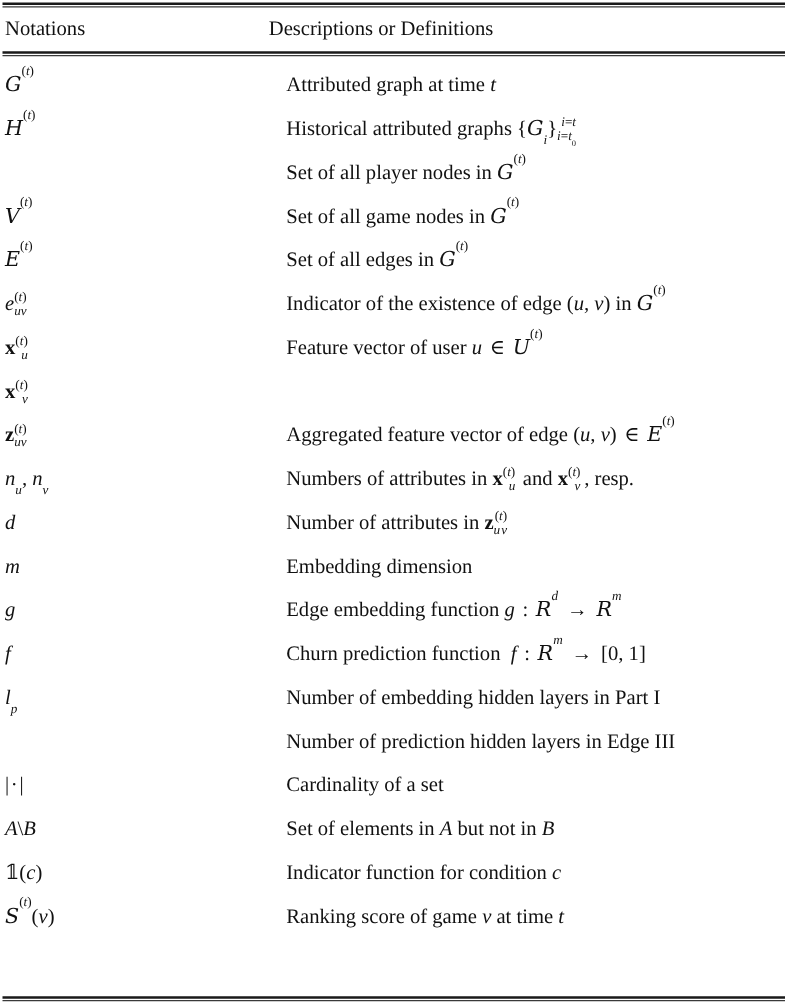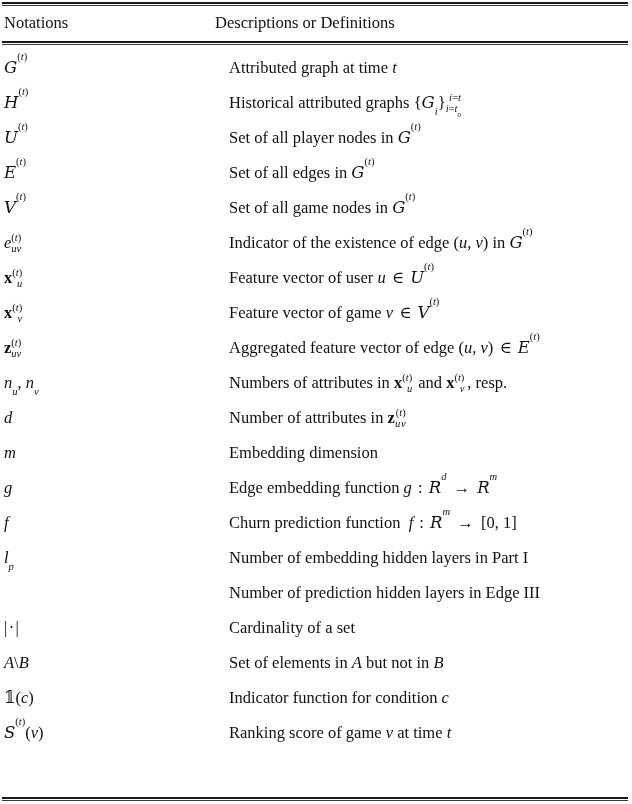--- a/index.html
+++ b/index.html
@@ -133,47 +133,45 @@
       <div class="cell cell-notation"><span class="mcal">G</span><sup class="mup">(<span class="mi">t</span>)</sup></div>
       <div class="cell cell-desc">Attributed graph at time <span class="mi">t</span></div>
     </div>
 
     <div class="row">
       <div class="cell cell-notation"><span class="mcal">H</span><sup class="mup">(<span class="mi">t</span>)</sup></div>
       <div class="cell cell-desc">Historical attributed graphs {<span class="mcal">G</span><sub class="mi">i</sub>}<span class="stack"><span><span class="mi">i</span>=<span class="mi">t</span></span><span><span class="mi">i</span>=<span class="mi">t</span><sub>0</sub></span></span></div>
     </div>
 
     <div class="row">
-      <div class="cell cell-notation"><span class="mcal">U</span><sup class="mup">(<span class="mi">t</span>)</sup></div>
       <div class="cell cell-desc">Set of all player nodes in <span class="mcal">G</span><sup class="mup">(<span class="mi">t</span>)</sup></div>
+    </div>
+
+    <div class="row">
+      <div class="cell cell-notation"><span class="mcal">V</span><sup class="mup">(<span class="mi">t</span>)</sup></div>
+      <div class="cell cell-desc">Set of all game nodes in <span class="mcal">G</span><sup class="mup">(<span class="mi">t</span>)</sup></div>
     </div>
 
     <div class="row">
       <div class="cell cell-notation"><span class="mcal">E</span><sup class="mup">(<span class="mi">t</span>)</sup></div>
       <div class="cell cell-desc">Set of all edges in <span class="mcal">G</span><sup class="mup">(<span class="mi">t</span>)</sup></div>
     </div>
 
     <div class="row">
-      <div class="cell cell-notation"><span class="mcal">V</span><sup class="mup">(<span class="mi">t</span>)</sup></div>
-      <div class="cell cell-desc">Set of all game nodes in <span class="mcal">G</span><sup class="mup">(<span class="mi">t</span>)</sup></div>
-    </div>
-
-    <div class="row">
       <div class="cell cell-notation"><span class="mi">e</span><span class="stack"><span class="mup">(<span class="mi">t</span>)</span><span class="mi">uv</span></span></div>
       <div class="cell cell-desc">Indicator of the existence of edge (<span class="mi">u</span>,&nbsp;<span class="mi">v</span>) in <span class="mcal">G</span><sup class="mup">(<span class="mi">t</span>)</sup></div>
     </div>
 
     <div class="row">
       <div class="cell cell-notation"><span class="mb">x</span><span class="stack"><span class="mup">(<span class="mi">t</span>)</span><span class="mi">u</span></span></div>
       <div class="cell cell-desc">Feature vector of user <span class="mi">u</span> <span class="op">∈</span> <span class="mcal">U</span><sup class="mup">(<span class="mi">t</span>)</sup></div>
     </div>
 
     <div class="row">
       <div class="cell cell-notation"><span class="mb">x</span><span class="stack"><span class="mup">(<span class="mi">t</span>)</span><span class="mi">v</span></span></div>
-      <div class="cell cell-desc">Feature vector of game <span class="mi">v</span> <span class="op">∈</span> <span class="mcal">V</span><sup class="mup">(<span class="mi">t</span>)</sup></div>
     </div>
 
     <div class="row">
       <div class="cell cell-notation"><span class="mb">z</span><span class="stack"><span class="mup">(<span class="mi">t</span>)</span><span class="mi">uv</span></span></div>
       <div class="cell cell-desc">Aggregated feature vector of edge (<span class="mi">u</span>,&nbsp;<span class="mi">v</span>) <span class="op">∈</span> <span class="mcal">E</span><sup class="mup">(<span class="mi">t</span>)</sup></div>
     </div>
 
     <div class="row">
       <div class="cell cell-notation"><span class="mi">n</span><sub class="mi">u</sub>,&nbsp;<span class="mi">n</span><sub class="mi">v</sub></div>
       <div class="cell cell-desc">Numbers of attributes in <span class="mb">x</span><span class="stack"><span class="mup">(<span class="mi">t</span>)</span><span class="mi">u</span></span><span class="spacer-md"></span>and <span class="mb">x</span><span class="stack"><span class="mup">(<span class="mi">t</span>)</span><span class="mi">v</span></span><span class="spacer-sm"></span>, resp.</div>

